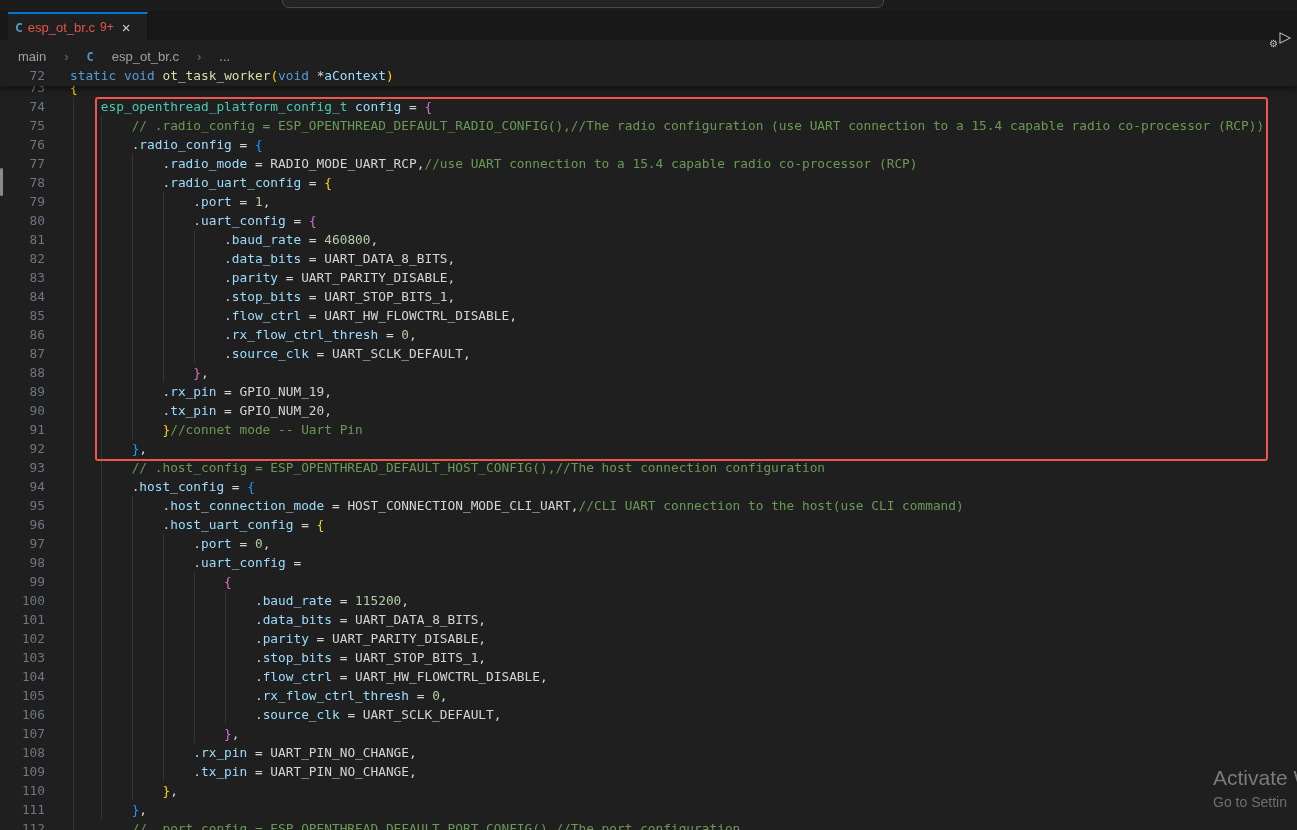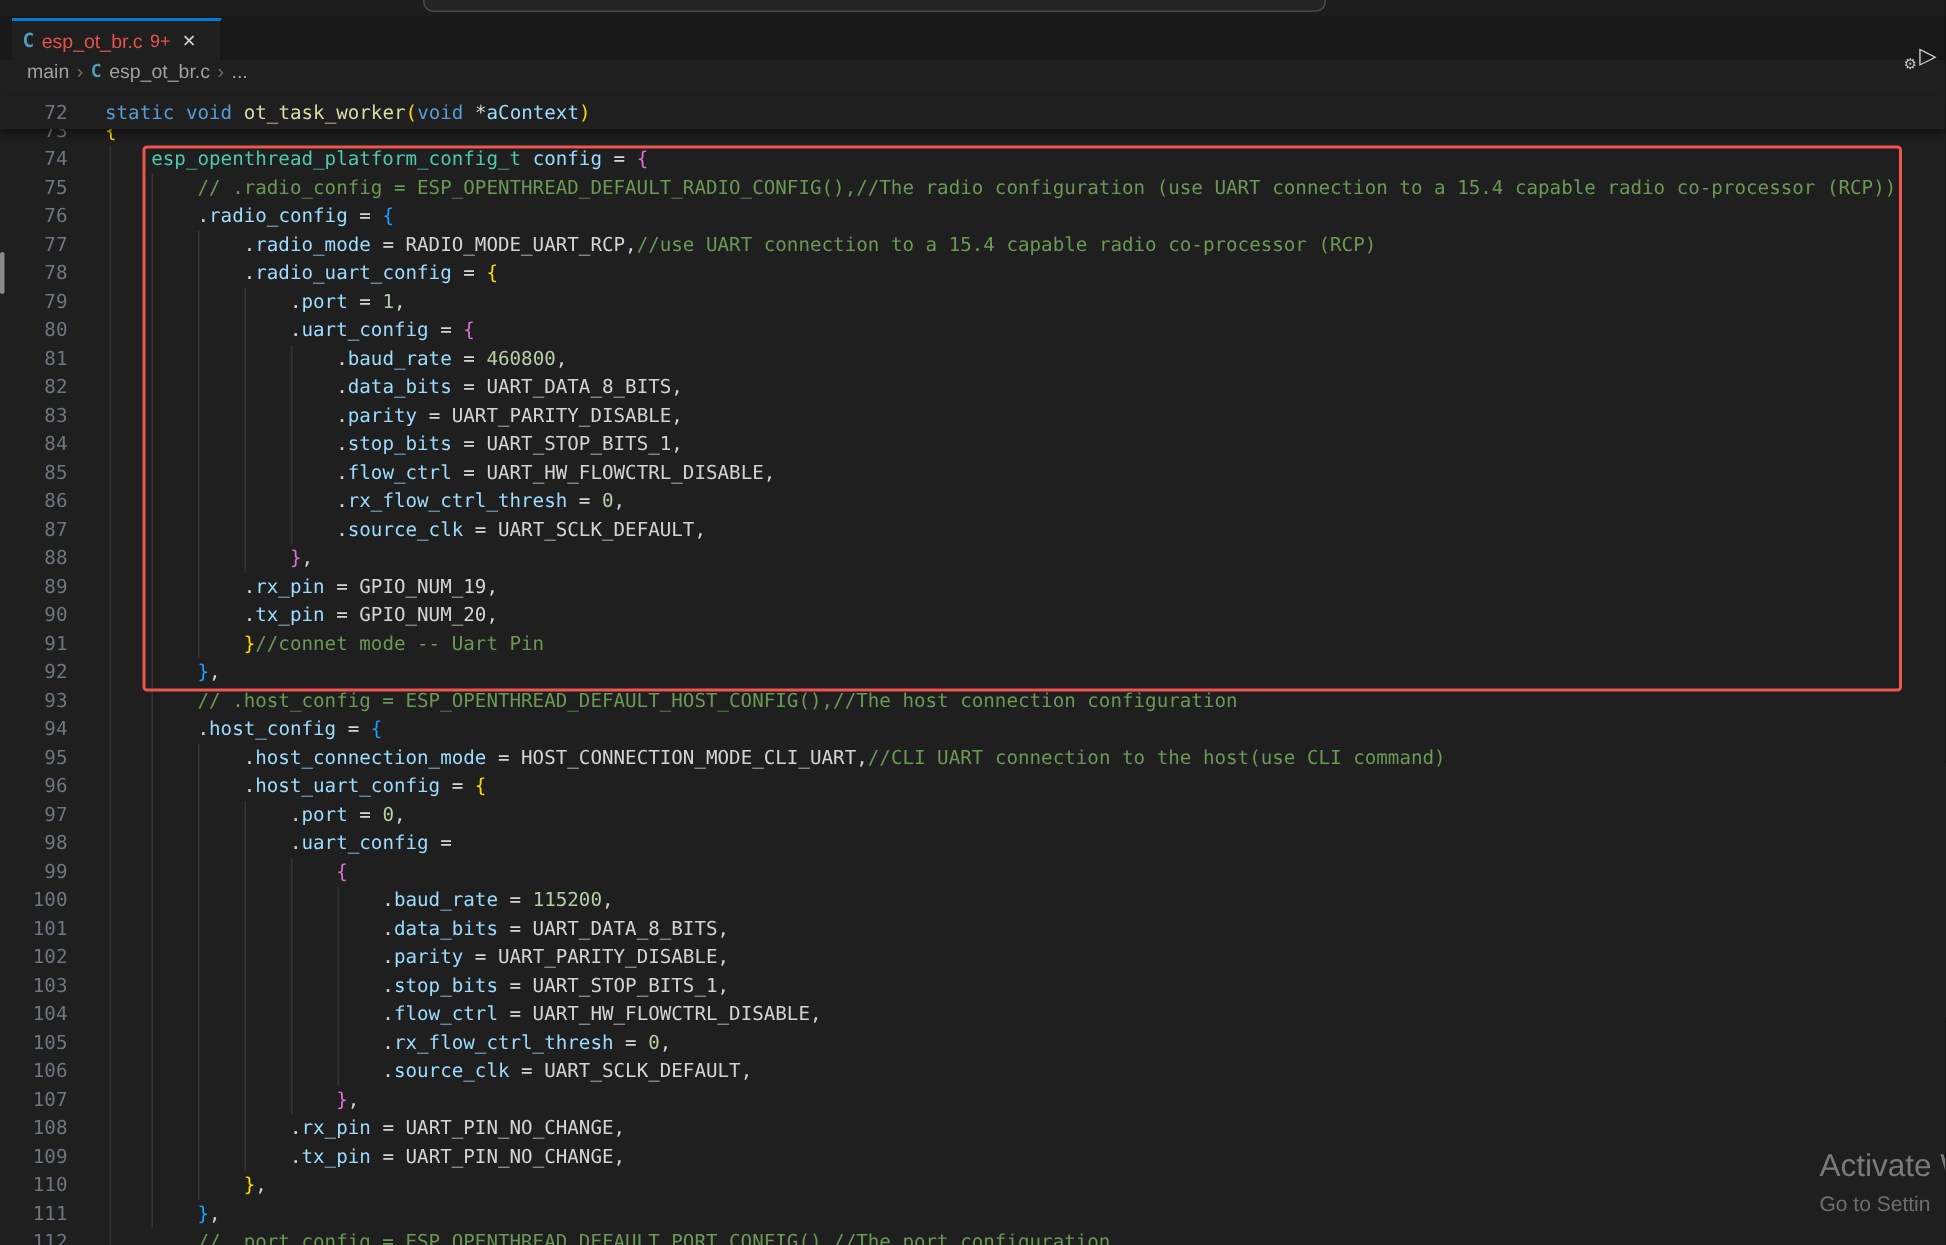--- a/index.html
+++ b/index.html
@@ -30,21 +30,21 @@
   .c-icon { color:#519aba; font-weight:bold; font-size:13px; font-family:"DejaVu Sans Mono", monospace; }
   .tab-label { color:#e5534b; font-size:13px; }
   .tab-badge { color:#e5534b; font-size:12px; }
   .tab-close { color:#d4d4d4; font-size:15px; margin-left:3px; line-height:1; }
   .run-icon { position:absolute; right:6px; top:16px; width:22px; height:20px; color:#d7d7d7; }
   .run-icon .tri { position:absolute; right:0; top:0px; font-size:15px; }
   .run-icon .gear { position:absolute; left:0; bottom:-1px; font-size:10px; color:#c0c0c0; }
   
   .breadcrumbs {
     position:absolute; left:0; top:40px; width:1176px; height:24px;
-    display:flex; align-items:flex-start; gap:5px; padding-left:18px;
+    display:flex; align-items:flex-end; gap:18px; padding-left:18px;
     color:#a0a0a0; font-size:13px; background:#1f1f1f;
   }
   .crumb { cursor:pointer; }
   .crumb-sep { color:#6d6d6d; font-size:13px; }
   .bc-c-icon { color:#519aba; font-weight:bold; font-size:12px; font-family:"DejaVu Sans Mono", monospace; }
   
   .code-font { font-family:"DejaVu Sans Mono", monospace; font-size:12.8px; line-height:19px; white-space:pre; }
   .sticky {
     position:absolute; left:0; top:64px; width:1297px; height:22px; z-index:6;
     background:#1f1f1f; box-shadow:0 3px 6px rgba(0,0,0,0.45);

